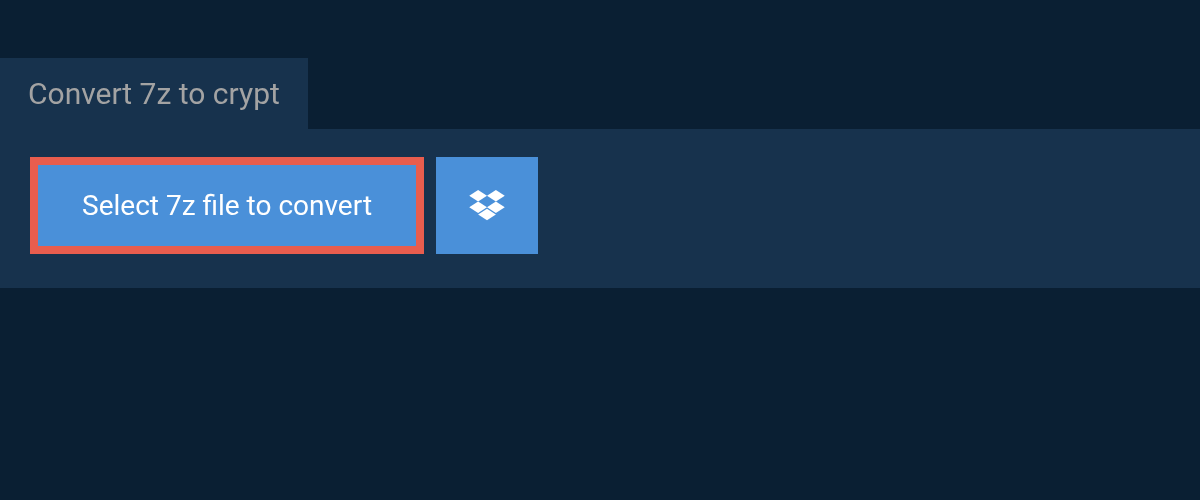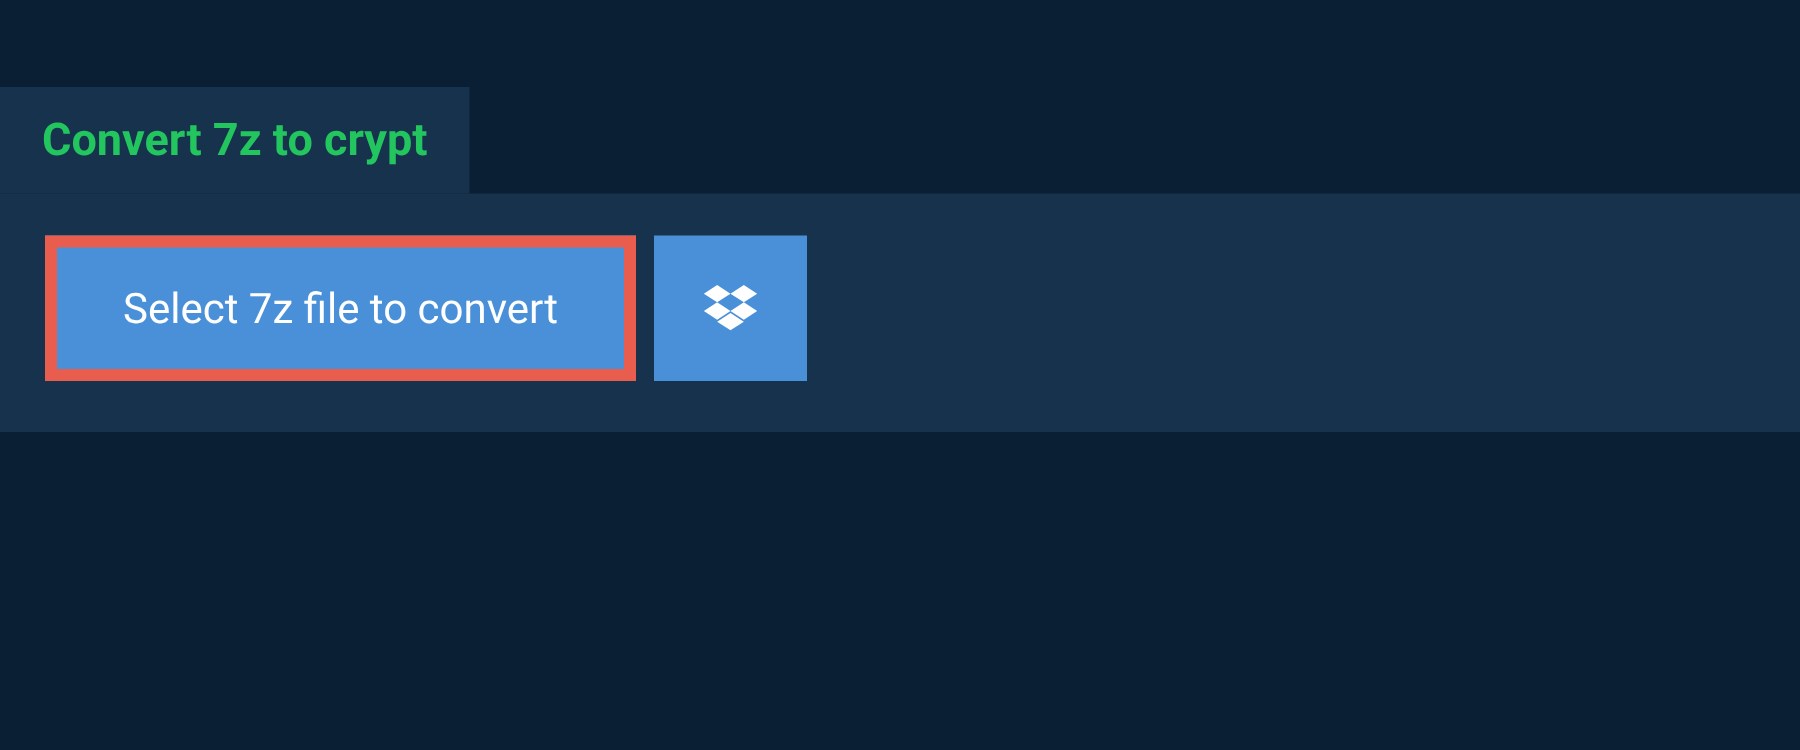--- a/index.html
+++ b/index.html
@@ -15,23 +15,23 @@
       overflow: hidden;
     }
     .tab-header {
       background: #17324d;
       display: inline-block;
       padding: 18px 28px;
       margin-top: 58px;
       margin-left: 0;
     }
     .tab-title {
-      color: #22c55e;
+      color: #a3a3a3;
       font-size: 30px;
-      font-weight: 700;
+      font-weight: 400;
     }
     .panel {
       background: #17324d;
       padding: 28px 30px 34px 30px;
       width: 100%;
     }
     .button-row {
       display: flex;
       gap: 12px;
       align-items: stretch;

